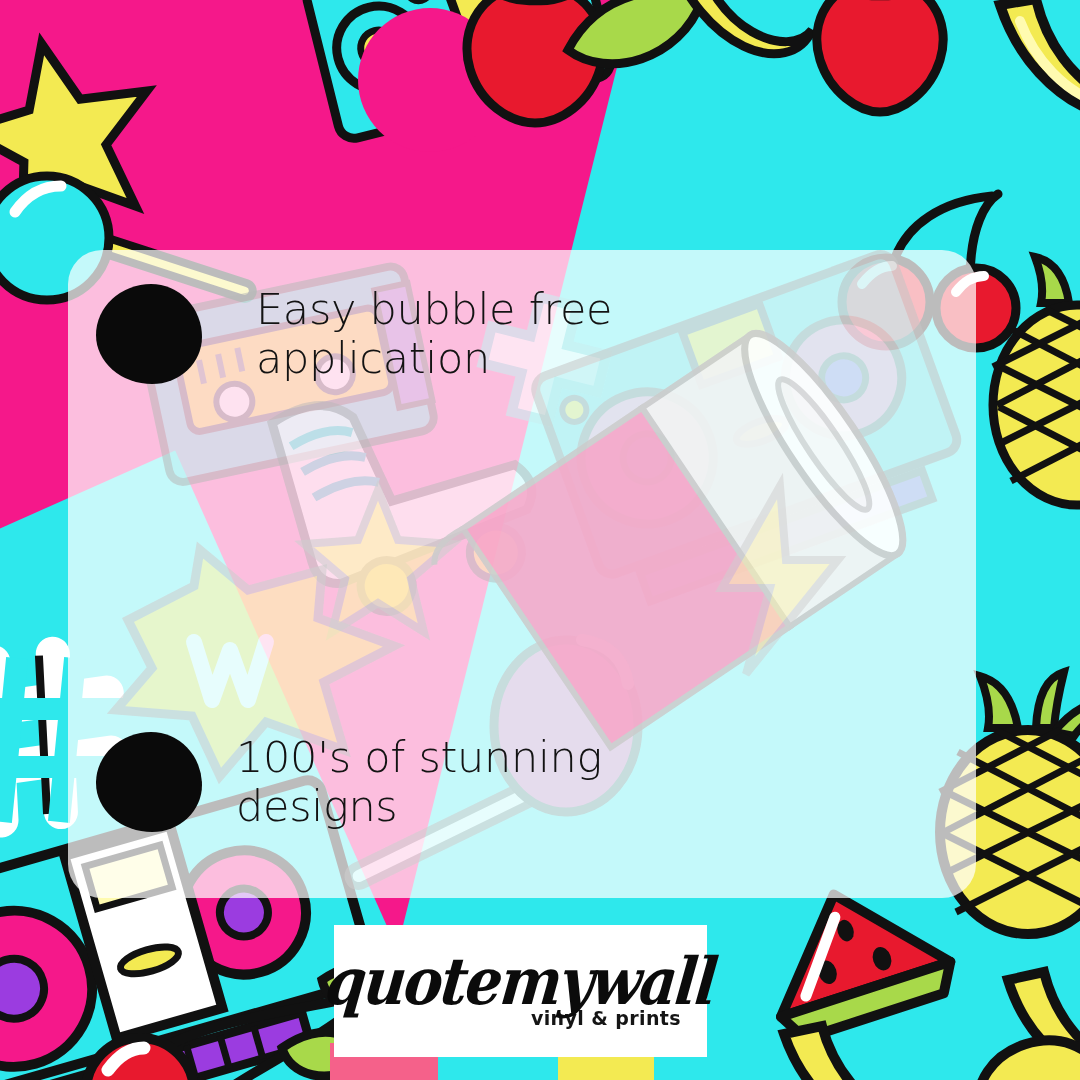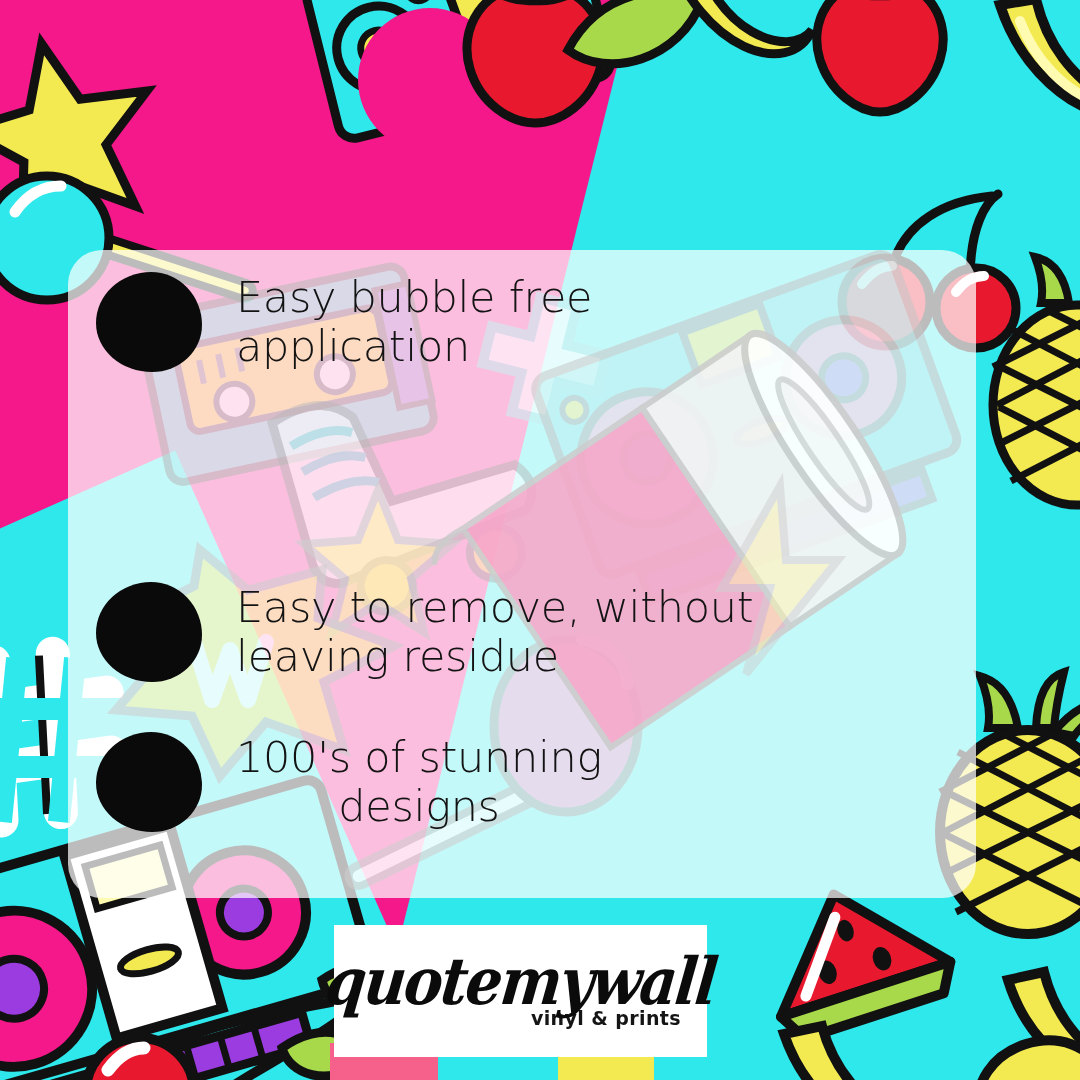--- a/index.html
+++ b/index.html
@@ -77,21 +77,21 @@
     margin-right:34px;
   }
   .feature-text {
     font-family:"DejaVu Sans", sans-serif;
     font-weight:300;
     font-size:43px;
     line-height:1.13;
     color:#131313;
     letter-spacing:-0.3px;
   }
-  .r0 { top:0; }
+  .r0 { top:12px;gap:20px; }
   .r1 { top:180px; }
   .r2 { top:310px; }
   .r3 { top:460px; }
 
   
   #logo-plate {
     position:absolute; left:334px; top:925px;
     width:373px; height:132px;
     background:#ffffff;
     display:flex; flex-direction:column;
@@ -435,29 +435,24 @@
 
   <div id="feature-list">
 
     <div class="feature-row r0">
       <div class="bullet-dot"></div>
       <div class="feature-text" style="white-space:pre-line;">Easy bubble free
 application</div>
     </div>
 
 
-    <div class="feature-row r2">
-      <div class="bullet-dot"></div>
-      <div class="feature-text" style="white-space:pre-line;">Easy to remove, without
-leaving residue</div>
-    </div>
 
     <div class="feature-row r3">
       <div class="bullet-dot"></div>
-      <div class="feature-text" style="white-space:pre-line;text-align:center;">100's of stunning
+      <div class="feature-text" style="white-space:pre-line;">100's of stunning
 designs</div>
     </div>
   </div>
 
   <div id="logo-plate">
     <div id="logo-wordmark">quotemywall</div>
     <div id="logo-tagline">vinyl &amp; prints</div>
   </div>
 
 </div>

